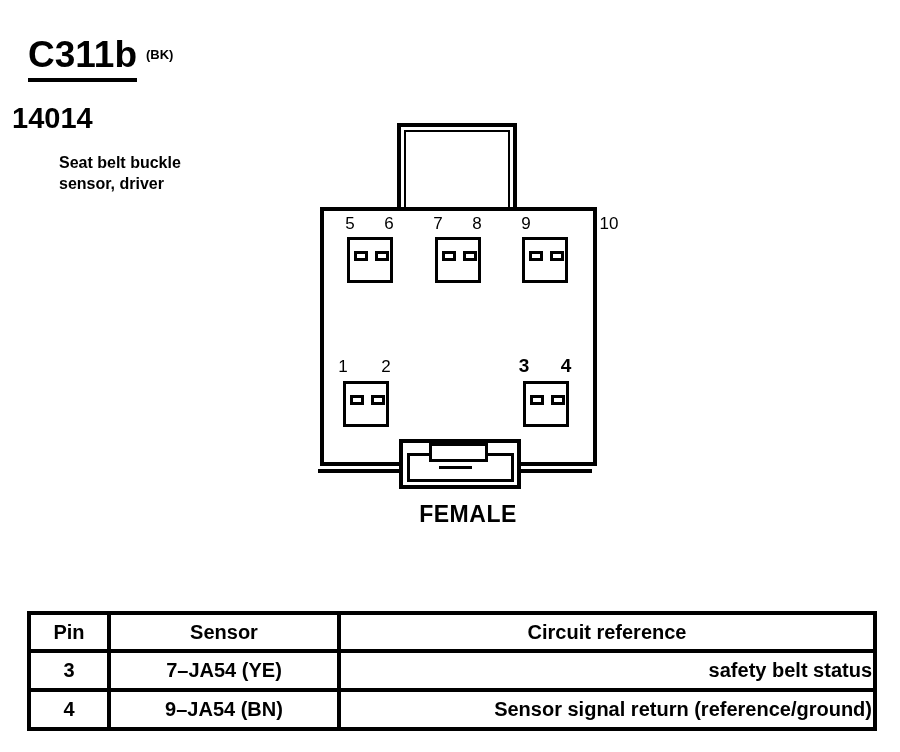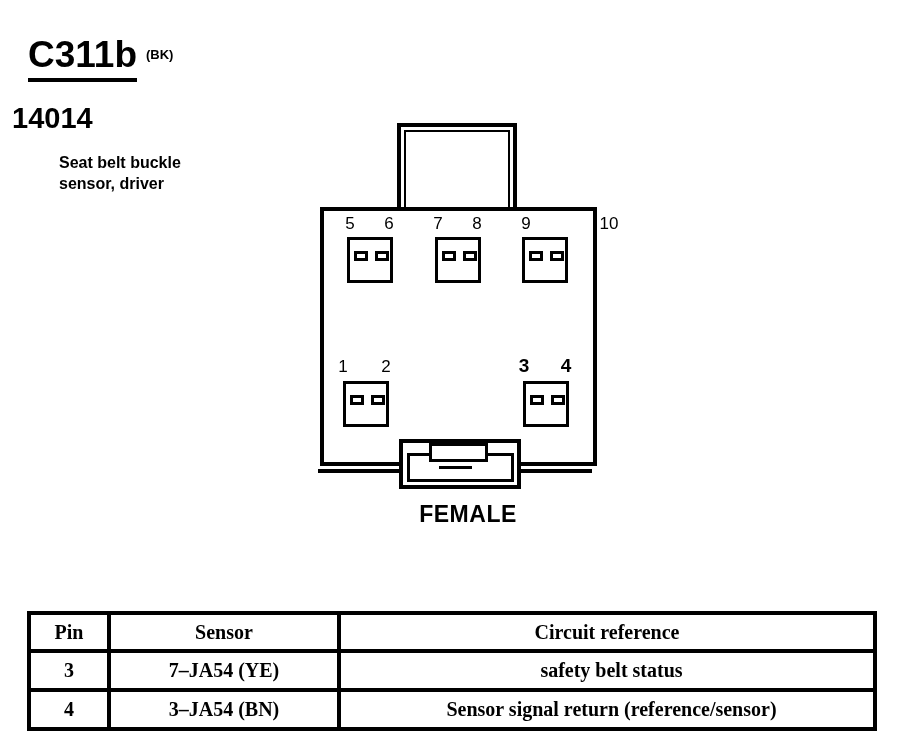--- a/index.html
+++ b/index.html
@@ -41,27 +41,27 @@
   .female-label{
     position:absolute;left:458px;top:501px;transform:translateX(-50%);
     font-size:23px;font-weight:700;letter-spacing:0.5px;margin-left:10px;
   }
   
   .pin-table{
     position:absolute;left:27px;top:611px;width:850px;
     border-collapse:collapse;table-layout:fixed;
   }
   .pin-table th,.pin-table td{
-    border:4px solid #000;font-family:Liberation Serif, serif;
+    border:4px solid #000;font-family:Liberation Sans, sans-serif;
     font-size:20px;font-weight:700;color:#000;vertical-align:middle;
     overflow:hidden;white-space:nowrap;margin-top:38px;
   }
   .pin-table th{height:32px;text-align:center;}
   .pin-table td{height:33px;text-align:center;}
-  .pin-table .fn{text-align:center;padding-left:10px;}
+  .pin-table .fn{text-align:right;padding-left:10px;}
   .col-pin{width:80px;}
   .col-circuit{width:230px;}
 </style>
 </head>
 <body>
 
 <div class="page">
 
   <div class="conn-id">C311b</div>
   <div class="conn-color">(BK)</div>
@@ -127,19 +127,19 @@
       <th>Sensor</th>
       <th>Circuit reference</th>
     </tr>
     <tr>
       <td>3</td>
       <td>7–JA54 (YE)</td>
       <td class="fn">safety belt status</td>
     </tr>
     <tr>
       <td>4</td>
-      <td>3–JA54 (BN)</td>
-      <td class="fn">Sensor signal return (reference/sensor)</td>
+      <td>9–JA54 (BN)</td>
+      <td class="fn">Sensor signal return (reference/ground)</td>
     </tr>
   </tbody>
     </table>
 
 </div>
 
 </body></html>

